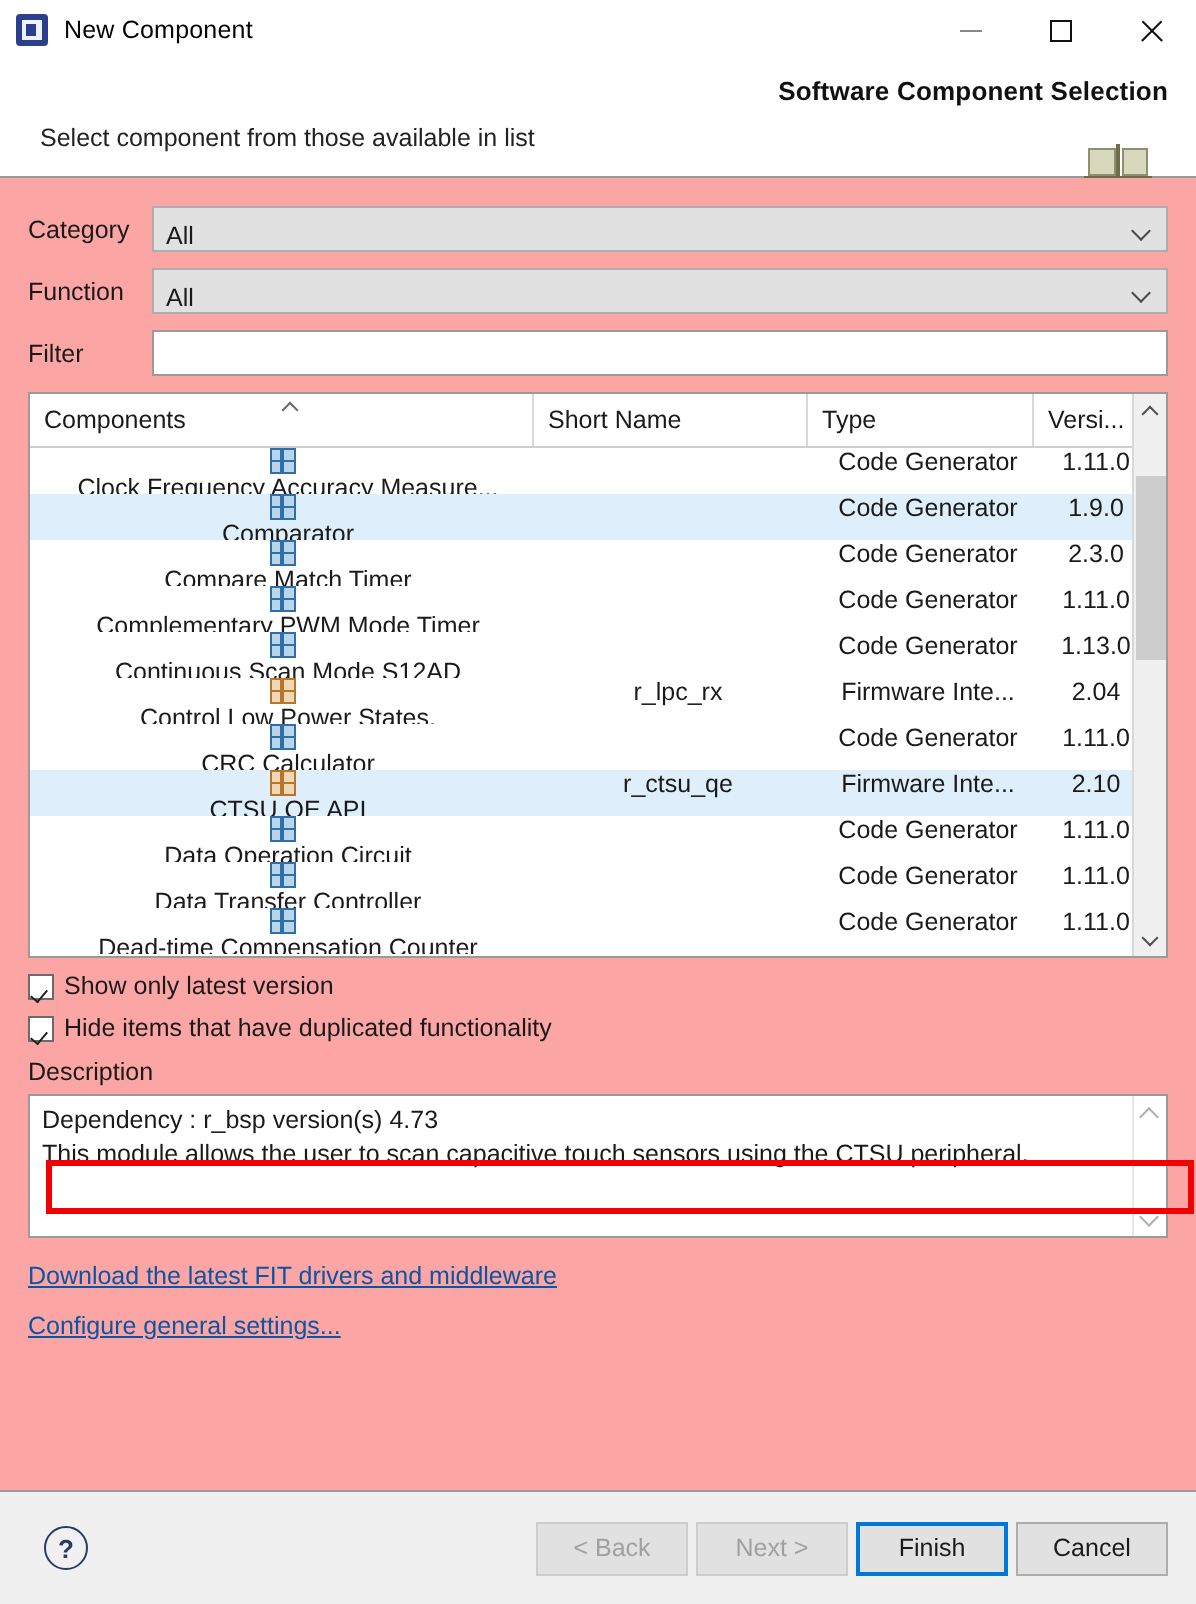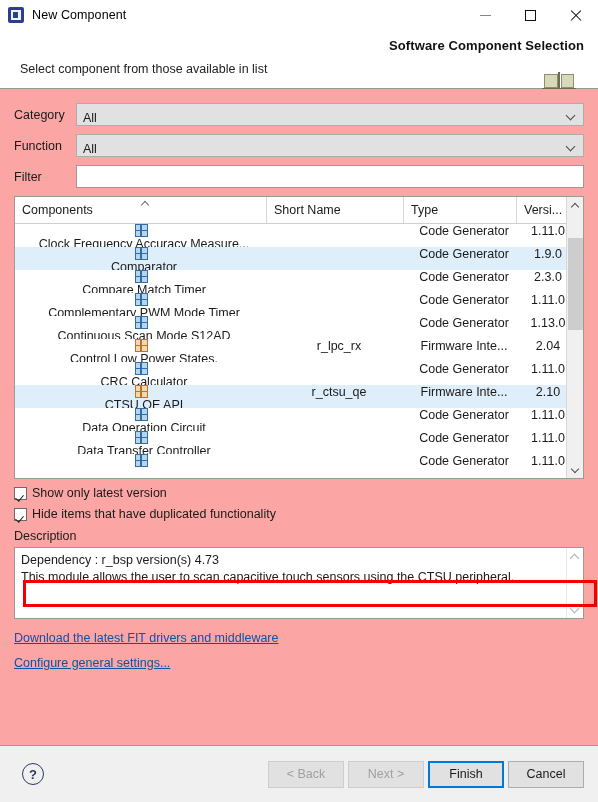--- a/index.html
+++ b/index.html
@@ -682,20 +682,21 @@
             <div class="td c3">1.11.0</div>
           </div>
           <div class="trow">
             <div class="td c0">
               <span class="cicon blue">
                 <i></i>
                 <i></i>
                 <i></i>
                 <i></i>
               </span>
+              <span>Dead-time Compensation Counter</span>
             </div>
             <div class="td c1"></div>
             <div class="td c2">Code Generator</div>
             <div class="td c3">1.11.0</div>
           </div>
           <div class="trow">
             <div class="td c0"></div>
             <div class="td c1">r_dtc_rx</div>
             <div class="td c2">Firmware Inte...</div>
             <div class="td c3">4.10</div>

